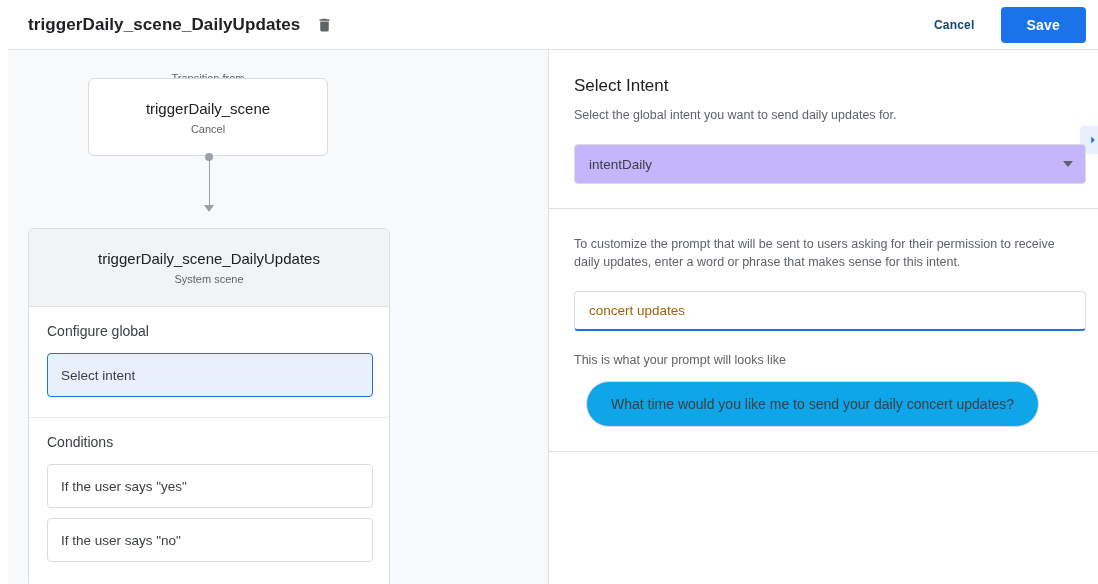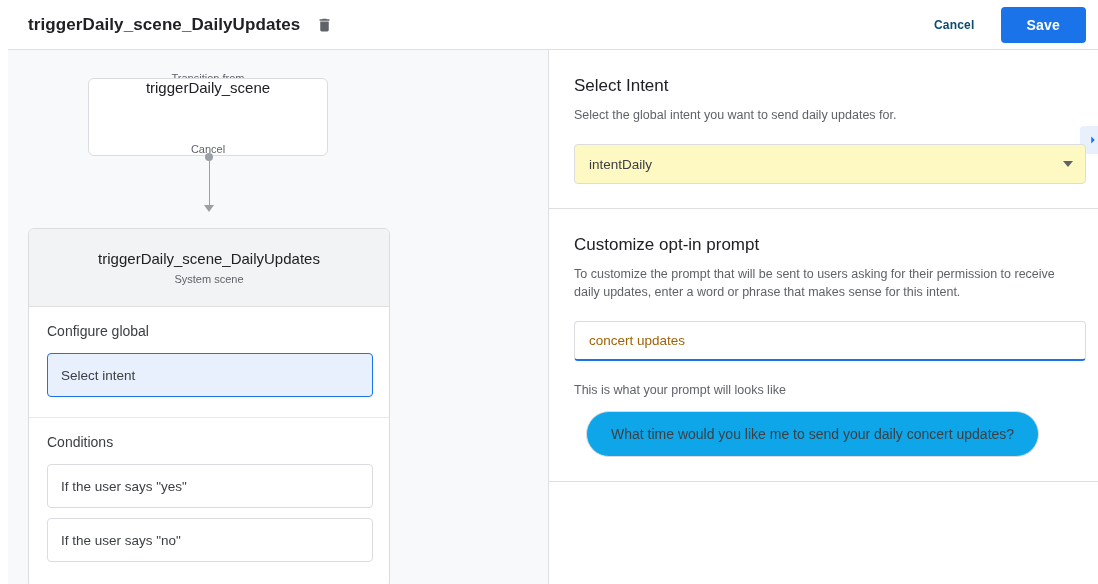--- a/index.html
+++ b/index.html
@@ -85,21 +85,21 @@
   }
 
   .node-from {
     position: absolute;
     left: 80px; top: 28px;
     width: 240px; height: 78px;
     background: #ffffff;
     border: 1px solid #dadce0;
     border-radius: 6px;
     display: flex; flex-direction: column;
-    align-items: center; justify-content: space-between;
+    align-items: center; justify-content: center;
     gap: 6px;
   }
   .node-from-title { font-size: 15px; color: #202124; }
   .node-sub { font-size: 11px; color: #5f6368; }
   .cap-from {
     position: absolute; left: 80px; top: 22px; width: 240px;
   }
   .cap-to {
     position: absolute; left: 80px; top: 176px; width: 240px;
   }
@@ -197,21 +197,21 @@
     font-size: 12.5px;
     color: #5f6368;
     line-height: 1.45;
     max-width: 500px;
   }
   .select-box {
     position: relative;
     width: 512px; height: 40px;
     border: 1px solid #dadce0;
     border-radius: 4px;
-    background: #fef9c3;
+    background: #c4b5fd;
     display: flex; align-items: center;
     padding: 12px 14px;
     font-size: 13.5px;
     color: #3c4043;
     cursor: pointer;
   }
   .select-arrow {
     position: absolute; right: 12px; top: 16px;
     width: 0; height: 0;
     border-left: 5px solid transparent;
@@ -325,21 +325,20 @@
     <div class="panel">
       <h2>Select Intent</h2>
       <p class="desc">Select the global intent you want to send daily updates for.</p>
       <div class="select-box">
         <span>intentDaily</span>
         <span class="select-arrow"></span>
       </div>
     </div>
 
     <div class="panel">
-      <h2>Customize opt-in prompt</h2>
       <p class="desc">To customize the prompt that will be sent to users asking for their permission to receive daily updates, enter a word or phrase that makes sense for this intent.</p>
       <input class="text-field" type="text" value="concert updates" style="">
       <div class="prompt-hint">This is what your prompt will looks like</div>
       <div class="bubble">What time would you like me to send your daily concert updates?</div>
     </div>
   </div>
 
 </div>
 
 </body></html>

